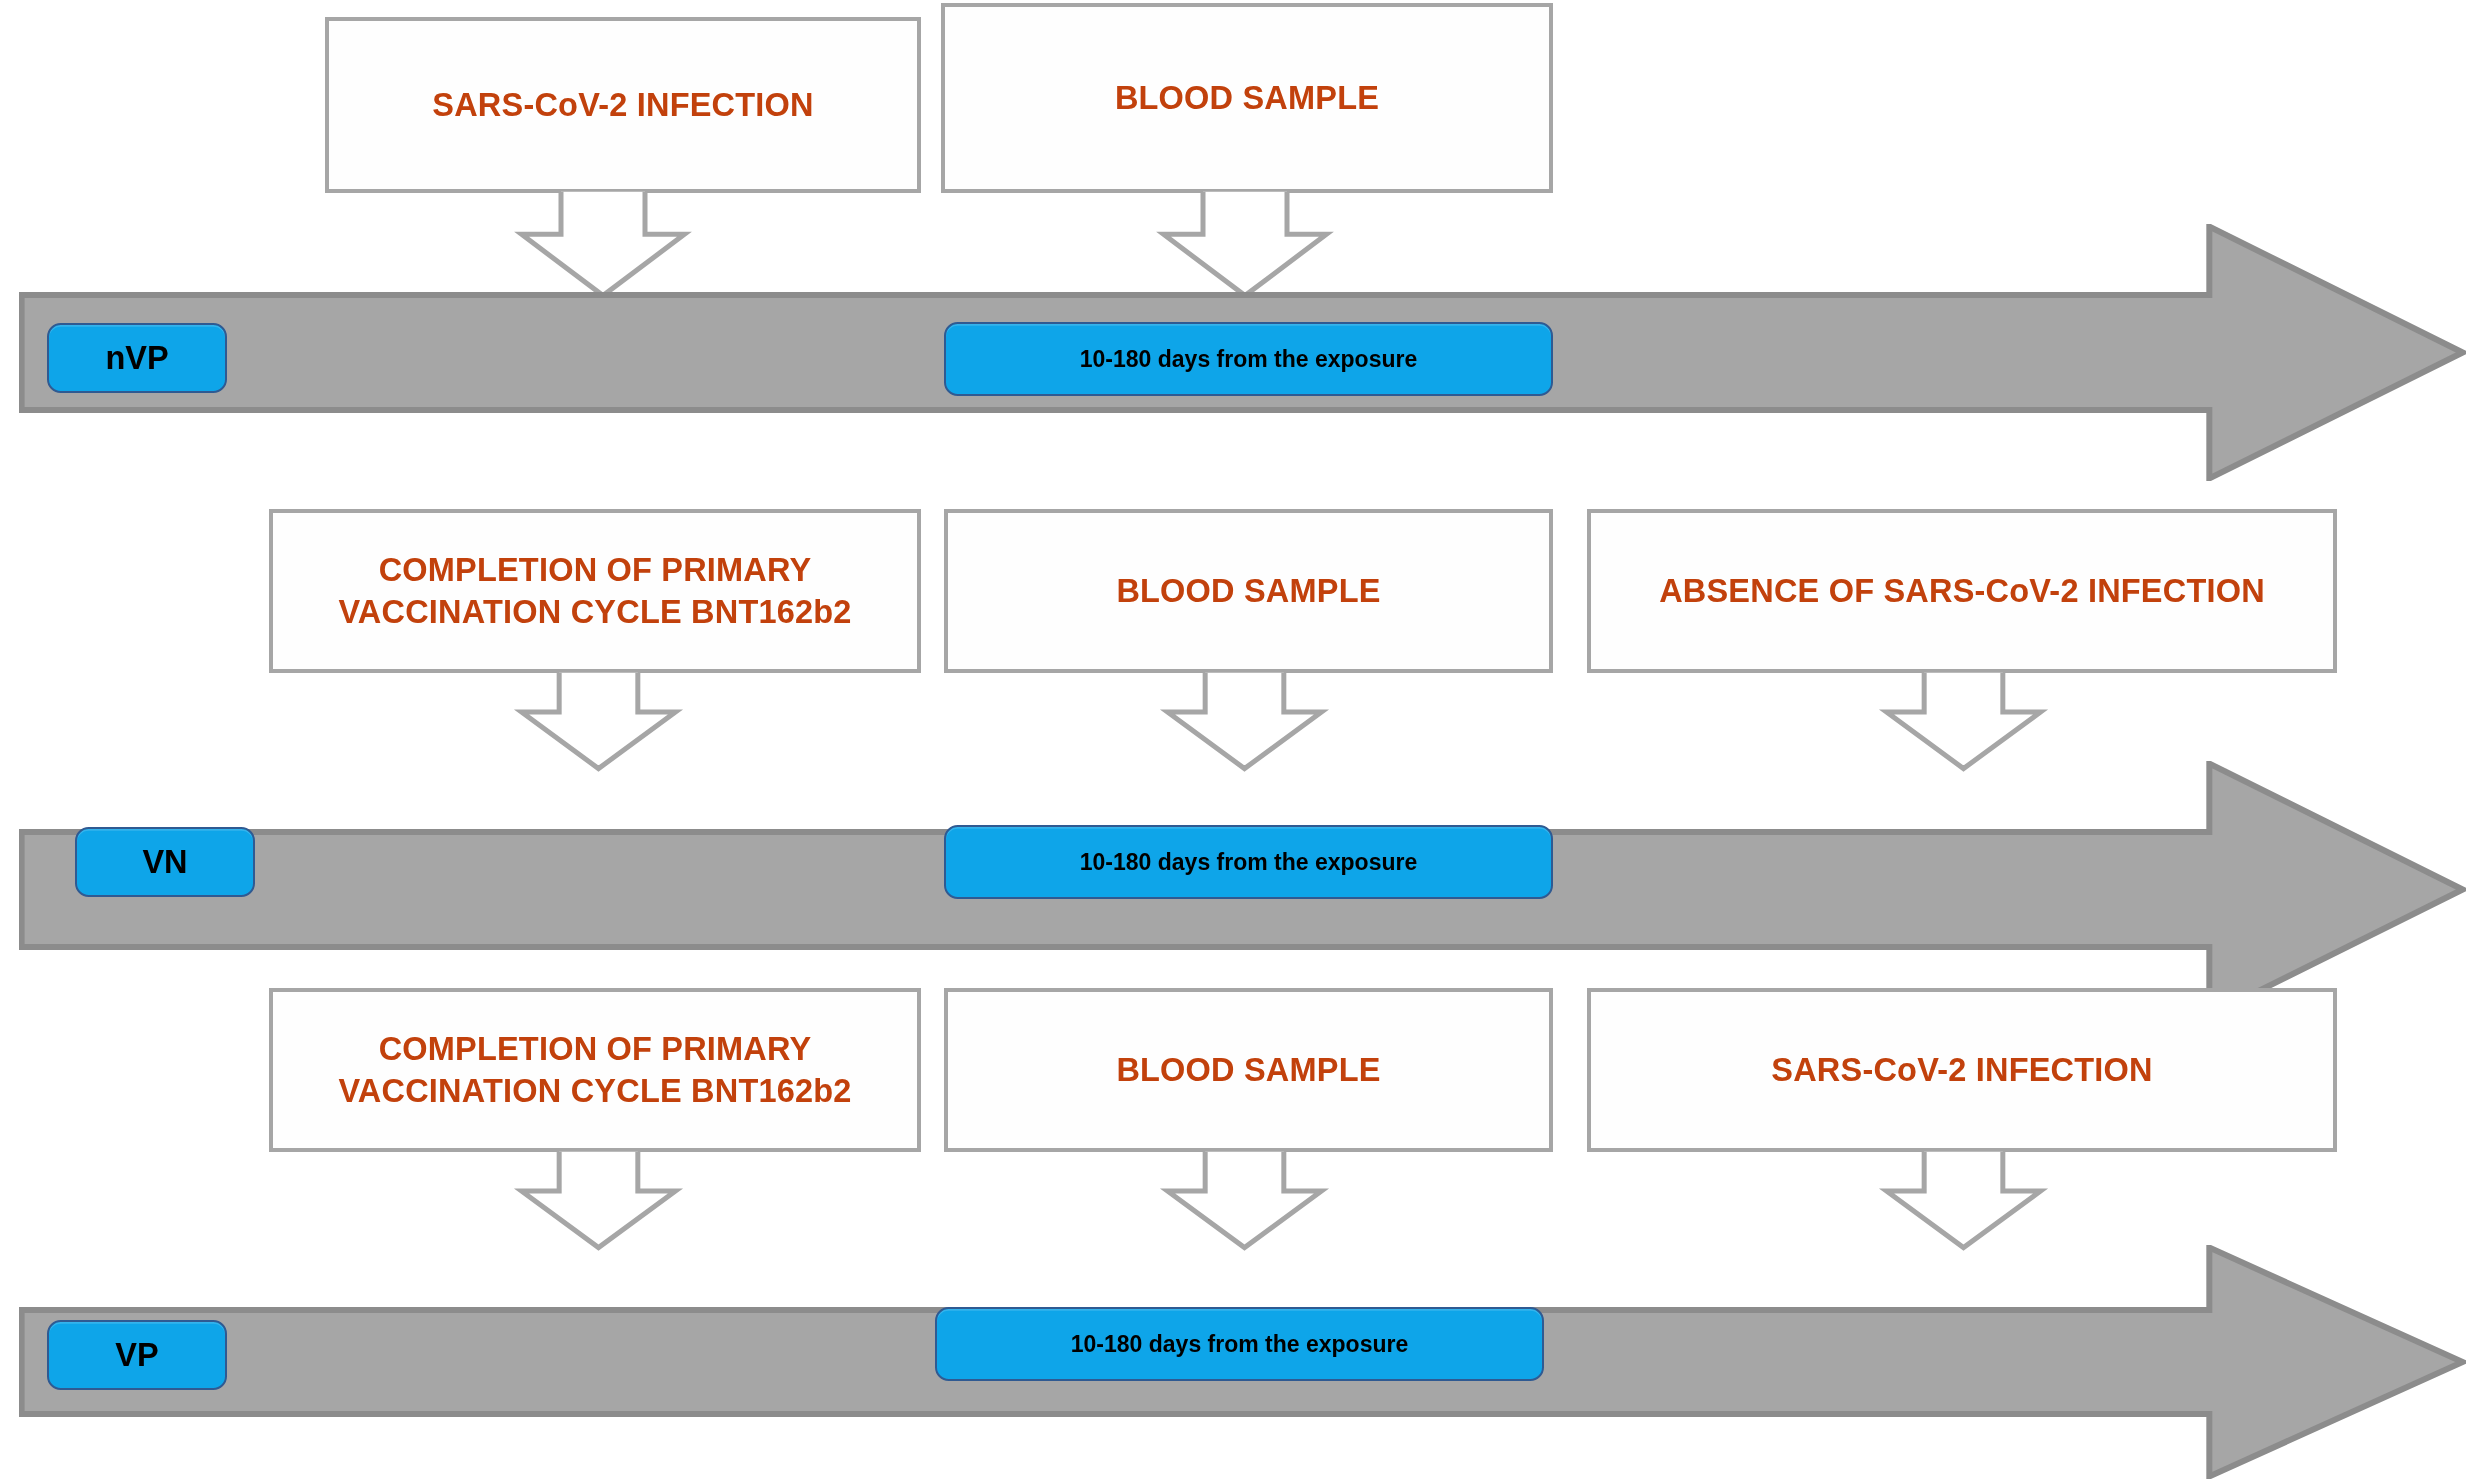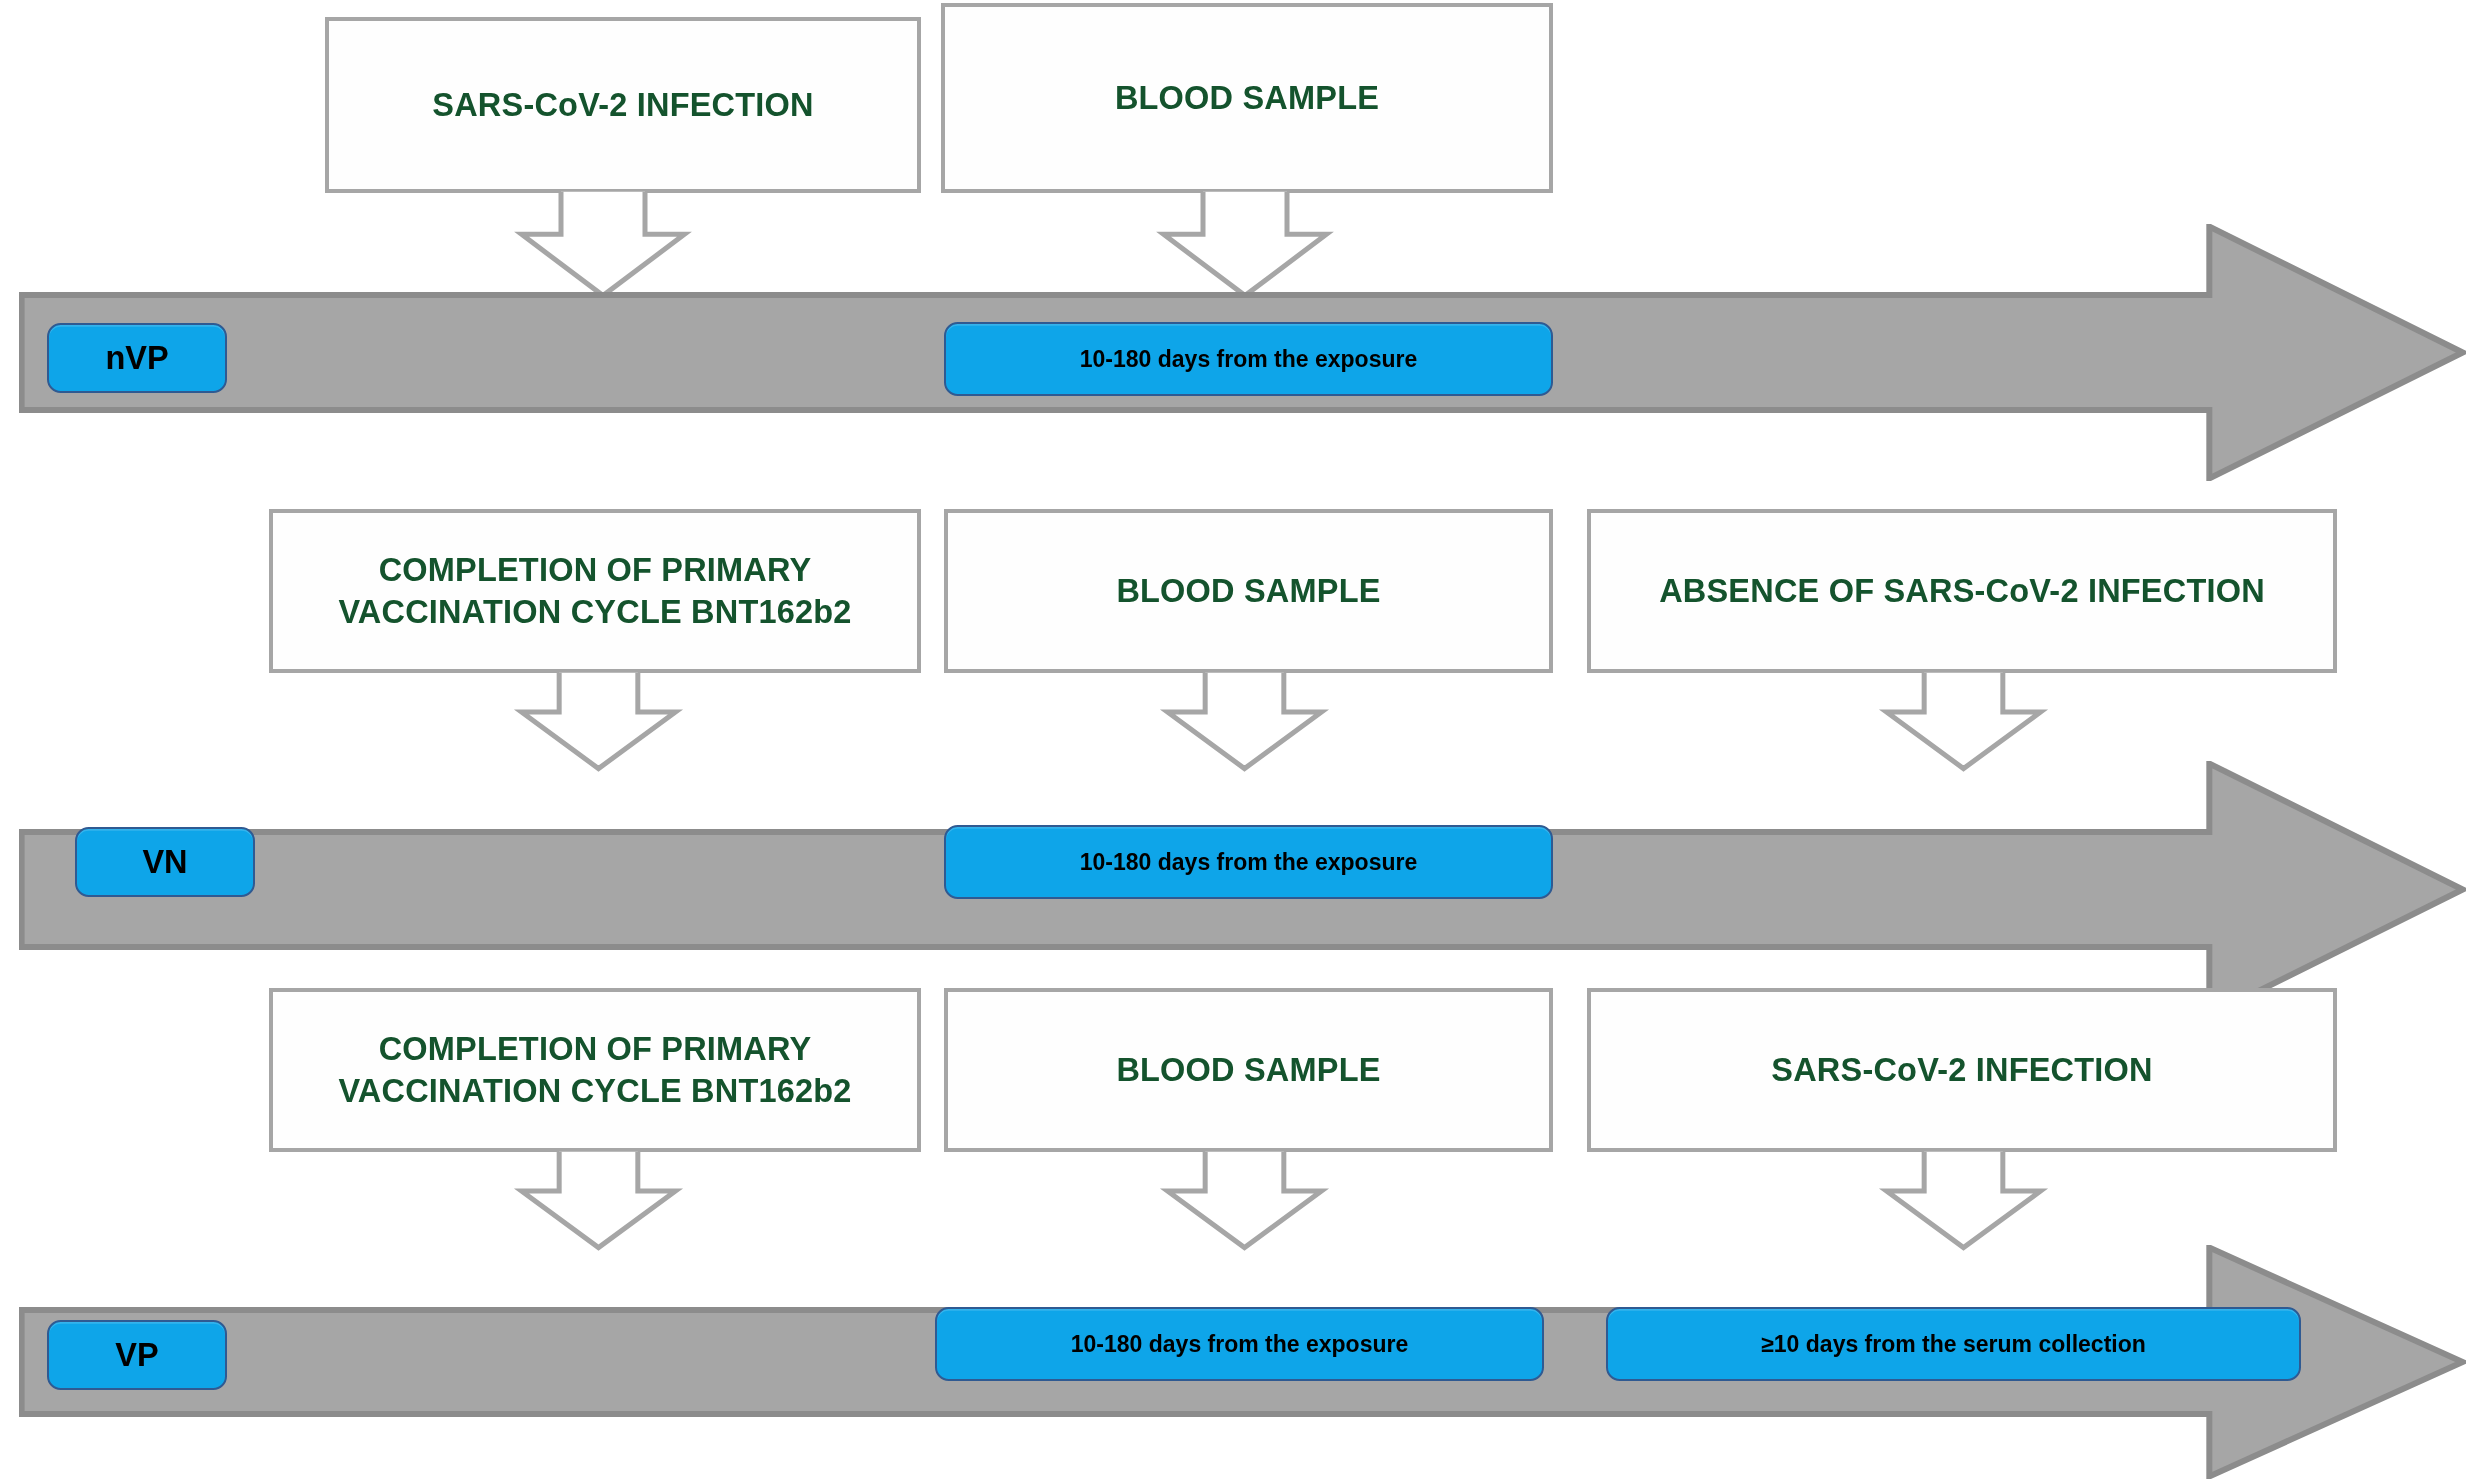--- a/index.html
+++ b/index.html
@@ -11,21 +11,21 @@
   #stage{position:absolute;left:0;top:0;width:2475px;height:1479px;}
 
   
   .pbox{
     position:absolute;
     background:#fefefe;
     border:4.3px solid #a6a6a6;
     box-sizing:border-box;
     display:flex;align-items:center;justify-content:flex-start;
     text-align:center;
-    color:#14532d;
+    color:#c2410c;
     font-weight:700;
     letter-spacing:0.2px;
     line-height:1.30;
     padding:0 13.7px;
   }
   .pbox .txt{display:block;width:100%;}
 
   
   .downarrow{position:absolute;}
   .downarrow svg{display:block;width:100%;height:100%;}
@@ -180,18 +180,15 @@
   </div>
 
   <div class="pill fs-tag" style="left:47px;top:1309px;width:180px;height:70px;margin-top:11px;">
     <span>VP</span>
   </div>
 
   <div class="pill fs-pill" style="left:935px;top:1307px;width:609px;height:74px;">
     <span>10-180 days from the exposure</span>
   </div>
 
-  <div class="pill fs-pill" style="left:1606px;top:1307px;width:695px;height:74px;">
-    <span>≥10 days from the serum collection</span>
-  </div>
 
 </div>
 
 
 </body></html>

